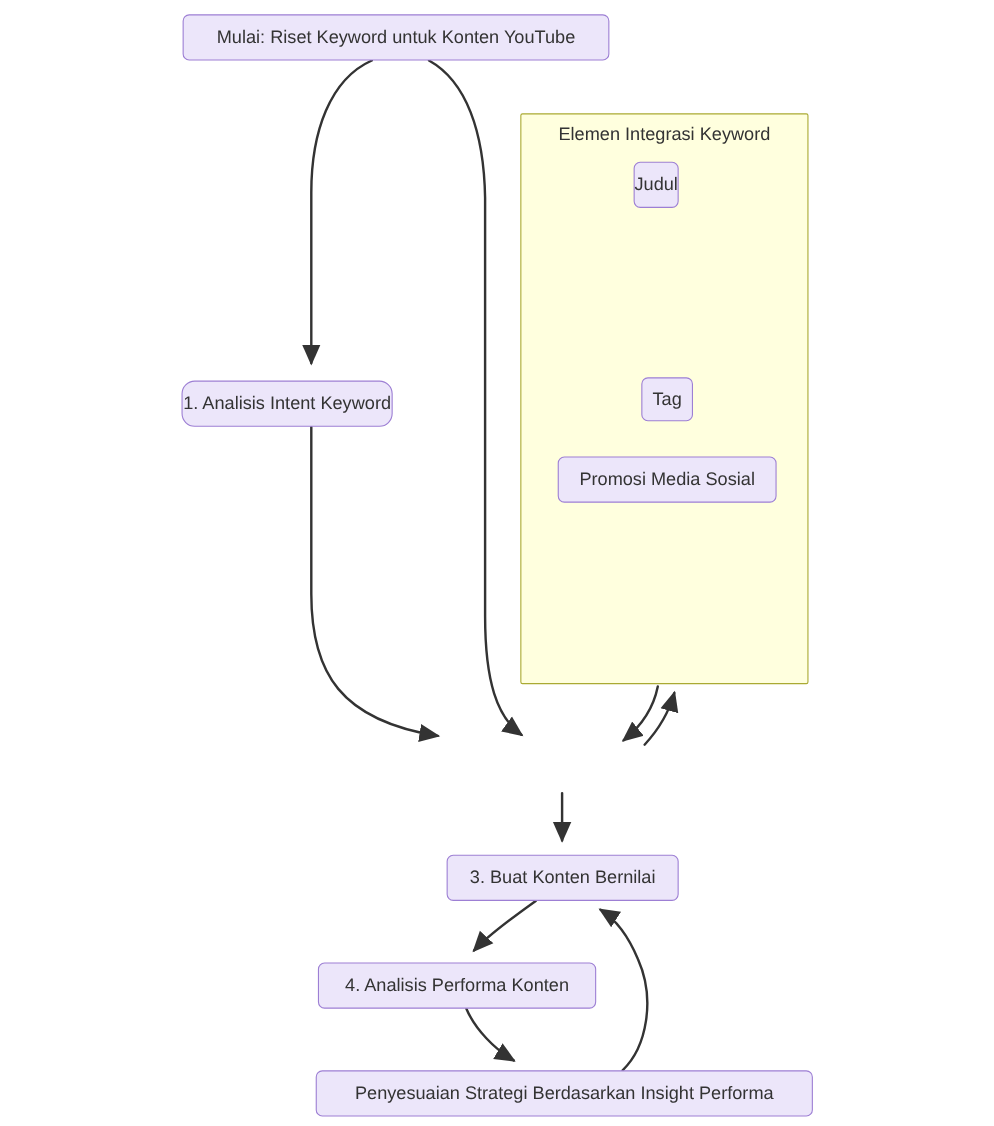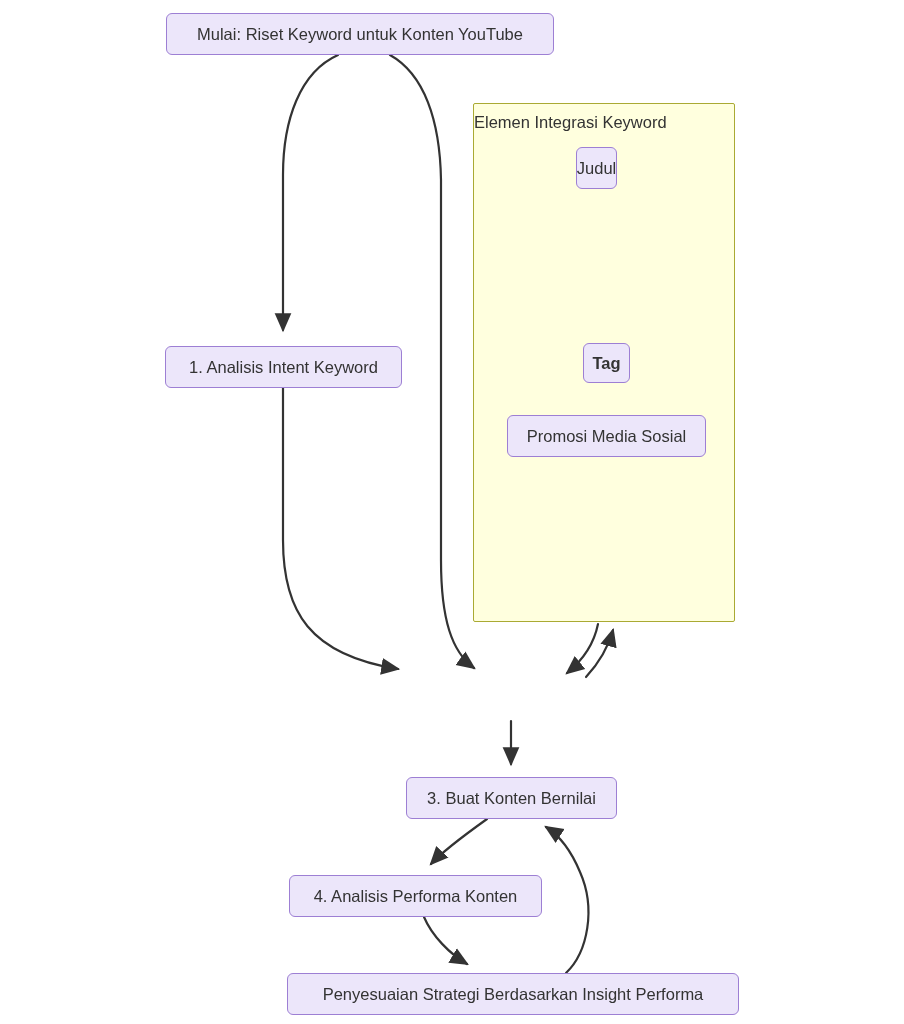--- a/index.html
+++ b/index.html
@@ -32,21 +32,21 @@
     box-sizing: border-box;
     background: #ffffde;
     border: 1.3px solid #aaaa33;
     border-radius: 2px;
   }
   .subgraph-title {
     position: absolute;
     left: 0;
     right: 0;
     top: 9px;
-    text-align: left;
+    text-align: center;
     font-size: 16.5px;
     color: #333333;
     white-space: nowrap;
   }
   .node {
     position: absolute;
     box-sizing: border-box;
     background: #ece6fa;
     border: 1.3px solid #9d7fd4;
     border-radius: 6px;
@@ -96,31 +96,31 @@
     </g>
   </svg>
 
   <div class="subgraph" style="left:473px; top:103px; width:262px; height:519px;">
     <div class="subgraph-title">Elemen Integrasi Keyword</div>
   </div>
 
   <div class="node" style="left:576px; top:147px; width:41px; height:42px;">
     <span>Judul</span>
   </div>
-  <div class="node" style="left:583px; top:343px; width:47px; height:40px;font-weight:bold;">
+  <div class="node" style="left:583px; top:343px; width:47px; height:40px;">
     <span>Tag</span>
   </div>
   <div class="node" style="left:507px; top:415px; width:199px; height:42px;">
     <span>Promosi Media Sosial</span>
   </div>
 
   <div class="node" style="left:166px; top:13px; width:388px; height:42px;">
     <span>Mulai: Riset Keyword untuk Konten YouTube</span>
   </div>
-  <div class="node" style="left:165px; top:346px; width:237px; height:42px;">
+  <div class="node" style="left:165px; top:346px; width:192px; height:42px;border-radius:12px;">
     <span>1. Analisis Intent Keyword</span>
   </div>
   <div class="node" style="left:406px; top:777px; width:211px; height:42px;">
     <span>3. Buat Konten Bernilai</span>
   </div>
   <div class="node" style="left:289px; top:875px; width:253px; height:42px;">
     <span>4. Analisis Performa Konten</span>
   </div>
   <div class="node" style="left:287px; top:973px; width:452px; height:42px;">
     <span>Penyesuaian Strategi Berdasarkan Insight Performa</span>

